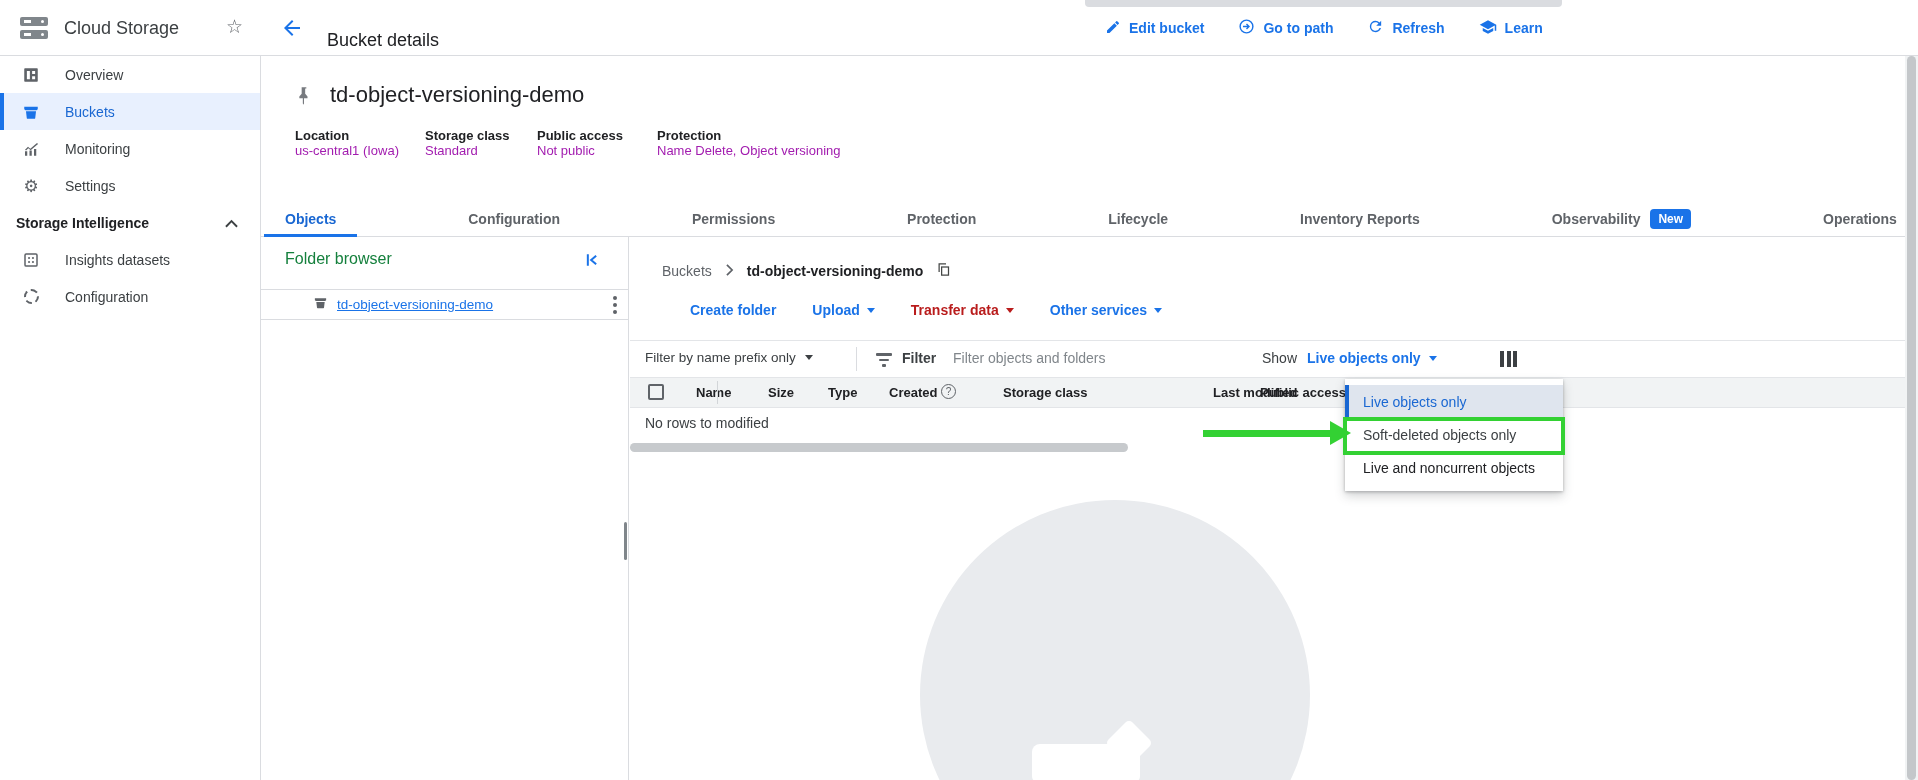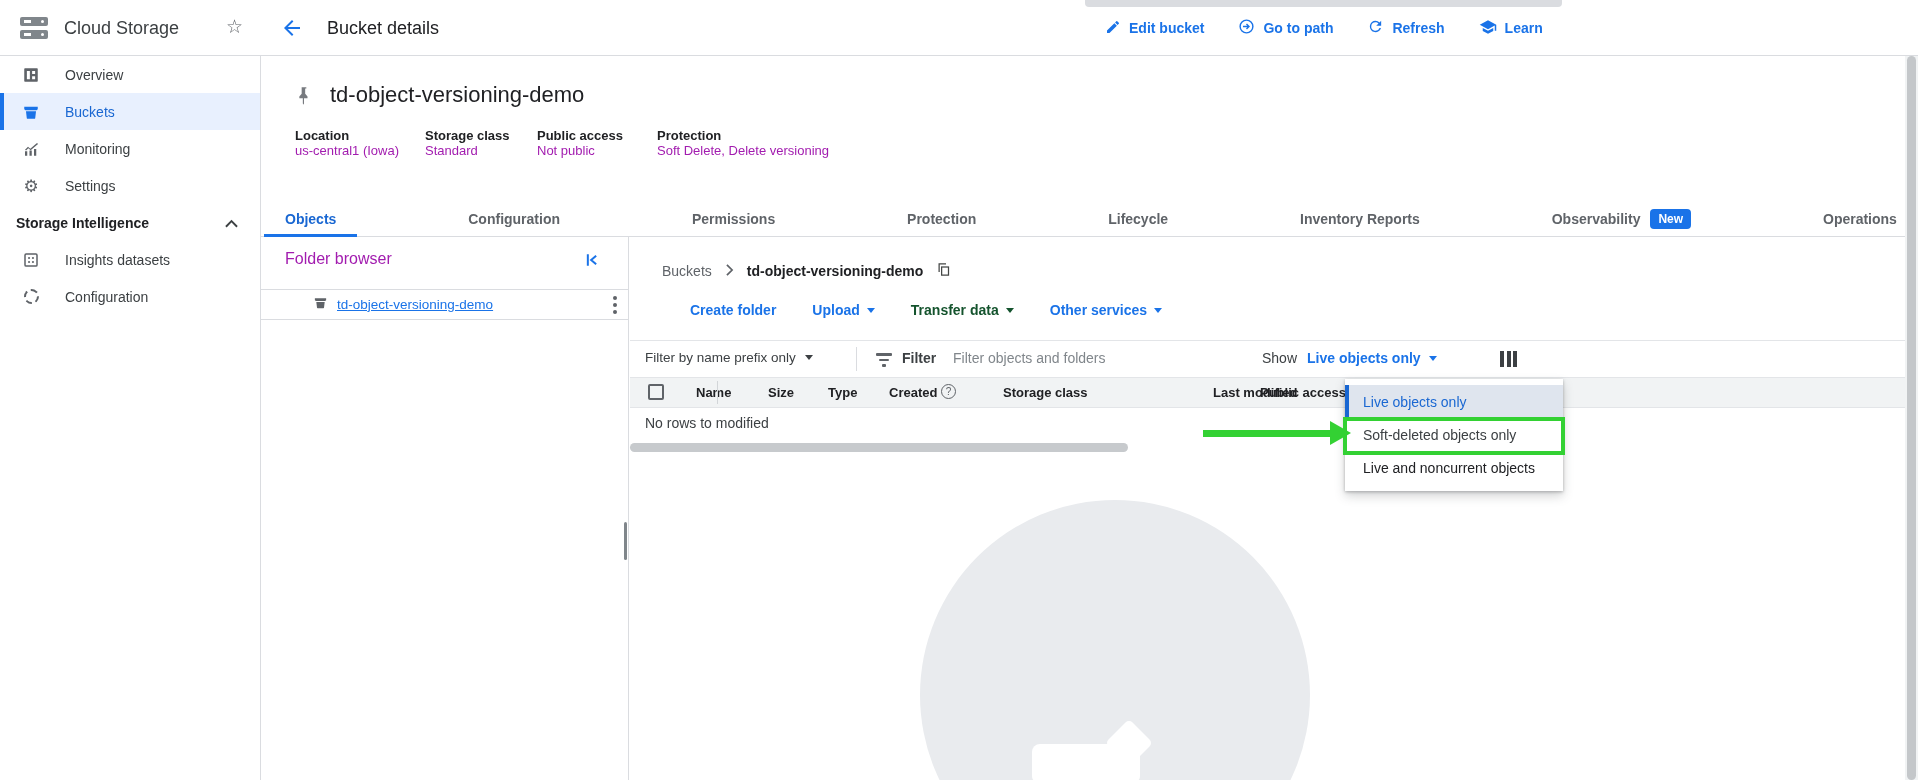--- a/index.html
+++ b/index.html
@@ -10,21 +10,21 @@
 
   
   #topbar { left:0; top:0; width:1918px; height:56px; background:#fff; border-bottom:1px solid #dadce0; }
   #logo { left:20px; top:17px; width:28px; height:22px; }
   .logo-bar { position:absolute; left:0; width:28px; height:9px; background:#80868b; border-radius:2px; }
   .logo-bar .dash { position:absolute; left:4px; top:3px; width:7px; height:3px; background:#fff; }
   .logo-bar .dot { position:absolute; right:4px; top:3px; width:3px; height:3px; background:#fff; border-radius:50%; }
   #app-name { left:64px; top:0; height:56px; line-height:56px; font-size:18px; color:#3c4043; }
   #star { left:226px; top:16px; font-size:19px; color:#5f6368; line-height:22px; }
   #back-arrow { left:280px; top:16px; width:24px; height:24px; color:#1a73e8; }
-  #page-title { left:327px; top:0; height:65px; line-height:56px; font-size:18px; color:#202124; }
+  #page-title { left:327px; top:12px; height:65px; line-height:56px; font-size:18px; color:#202124; }
   #top-hscroll { left:1085px; top:0; width:477px; height:7px; background:#dadce0; border-radius:0 0 4px 4px; }
   #topbar-actions { left:1105px; top:0; height:56px; display:flex; align-items:center; gap:34px; }
   .tb-action { display:flex; align-items:center; gap:8px; color:#1a73e8; font-size:14px; font-weight:bold; cursor:pointer; }
   .tb-action svg { flex:0 0 auto; }
 
   
   #sidebar { left:0; top:56px; width:261px; height:724px; background:#fff; border-right:1px solid #dadce0; }
   .side-item { position:relative; height:37px; display:flex; align-items:center; gap:24px; padding-left:21px; font-size:14px; color:#3c4043; cursor:pointer; }
   .side-item .ic { width:20px; height:20px; display:flex; align-items:center; justify-content:center; color:#5f6368; }
   .side-item.sel { background:#e8f0fe; color:#1967d2; }
@@ -42,38 +42,38 @@
   .meta-value { font-size:13px; color:#a21caf; }
 
   
   #tabs { left:261px; top:200px; width:1657px; height:37px; border-bottom:1px solid #dadce0; display:flex; padding-left:3px;justify-content:space-between; }
   .tab { display:flex; align-items:center; padding:0 21px; font-size:14px; font-weight:bold; color:#5f6368; cursor:pointer; height:37px; }
   .tab.sel { color:#1967d2; border-bottom:3px solid #1a73e8; padding-top:3px; }
   .tab .badge { margin-left:10px; background:#1a73e8; color:#fff; font-size:12px; font-weight:bold; padding:3px 8px; border-radius:4px; }
 
   
   #folder-browser { left:261px; top:237px; width:368px; height:543px; border-right:1px solid #dadce0; }
-  #fb-title { position:absolute; left:24px; top:13px; font-size:16px; color:#a21caf; }
+  #fb-title { position:absolute; left:24px; top:13px; font-size:16px; color:#15803d; }
   #fb-collapse { position:absolute; right:26px; top:13px; color:#1a73e8; cursor:pointer; }
   #fb-div1 { position:absolute; left:0; top:52px; width:368px; border-top:1px solid #dadce0; }
   #fb-row { position:absolute; left:0; top:52px; width:368px; height:30px; display:flex; align-items:center; }
   #fb-bucket-icon { margin-left:52px; color:#5f6368; }
   #fb-link { margin-left:9px; font-size:13.5px; color:#1a73e8; text-decoration:underline; cursor:pointer; }
   #fb-dots { position:absolute; right:12px; top:7px; display:flex; flex-direction:column; gap:3px; cursor:pointer; }
   #fb-dots i { width:4px; height:4px; background:#5f6368; border-radius:50%; }
   #fb-div2 { position:absolute; left:0; top:82px; width:368px; border-top:1px solid #dadce0; }
   #fb-scroll-thumb { left:624px; top:522px; width:3px; height:38px; background:#80868b; border-radius:2px; }
 
   
   #breadcrumb { left:662px; top:262px; display:flex; align-items:center; gap:13px; font-size:14px; }
   #bc-root { color:#5f6368; cursor:pointer; }
   #bc-current { color:#202124; font-weight:bold; }
   #actions-row { left:690px; top:302px; display:flex; align-items:flex-start; gap:36px; font-size:14px; font-weight:bold; }
   .obj-action { display:flex; align-items:center; gap:7px; color:#1a73e8; cursor:pointer; }
-  .obj-action.disabled { color:#14532d; cursor:default; }
+  .obj-action.disabled { color:#b91c1c; cursor:default; }
   .caret { width:0; height:0; border-left:4.5px solid transparent; border-right:4.5px solid transparent; border-top:5.5px solid currentColor; }
   #div-actions { left:630px; top:340px; width:1275px; border-top:1px solid #e3e5e8; }
 
   
   #prefix-ctl { left:645px; top:350px; display:flex; align-items:center; gap:9px; font-size:13.5px; color:#3c4043; cursor:pointer; }
   #vsep { left:856px; top:347px; width:0; height:24px; border-left:1px solid #dadce0; }
   #funnel { left:876px; top:353px; width:16px; }
   #funnel i { display:block; margin:0 auto 3px auto; height:2.5px; background:#5f6368; border-radius:1px; }
   #filter-label { left:902px; top:350px; font-size:14px; font-weight:bold; color:#3c4043;text-align:right; }
   #filter-input { left:953px; top:346px; width:290px; height:24px; border:none; outline:none; font-size:14px; font-family:inherit; color:#202124; background:transparent; }
@@ -239,21 +239,21 @@
   <div class="abs meta-col" style="left:425px;">
     <div class="meta-label">Storage class</div>
     <div class="meta-value">Standard</div>
   </div>
   <div class="abs meta-col" style="left:537px;">
     <div class="meta-label">Public access</div>
     <div class="meta-value">Not public</div>
   </div>
   <div class="abs meta-col" style="left:657px;">
     <div class="meta-label">Protection</div>
-    <div class="meta-value">Soft Delete, Delete versioning</div>
+    <div class="meta-value">Name Delete, Object versioning</div>
   </div>
 
   <div id="tabs" class="abs">
     <div class="tab sel">
         <span>Objects</span>
       </div>
     <div class="tab">
         <span>Configuration</span>
       </div>
     <div class="tab">

